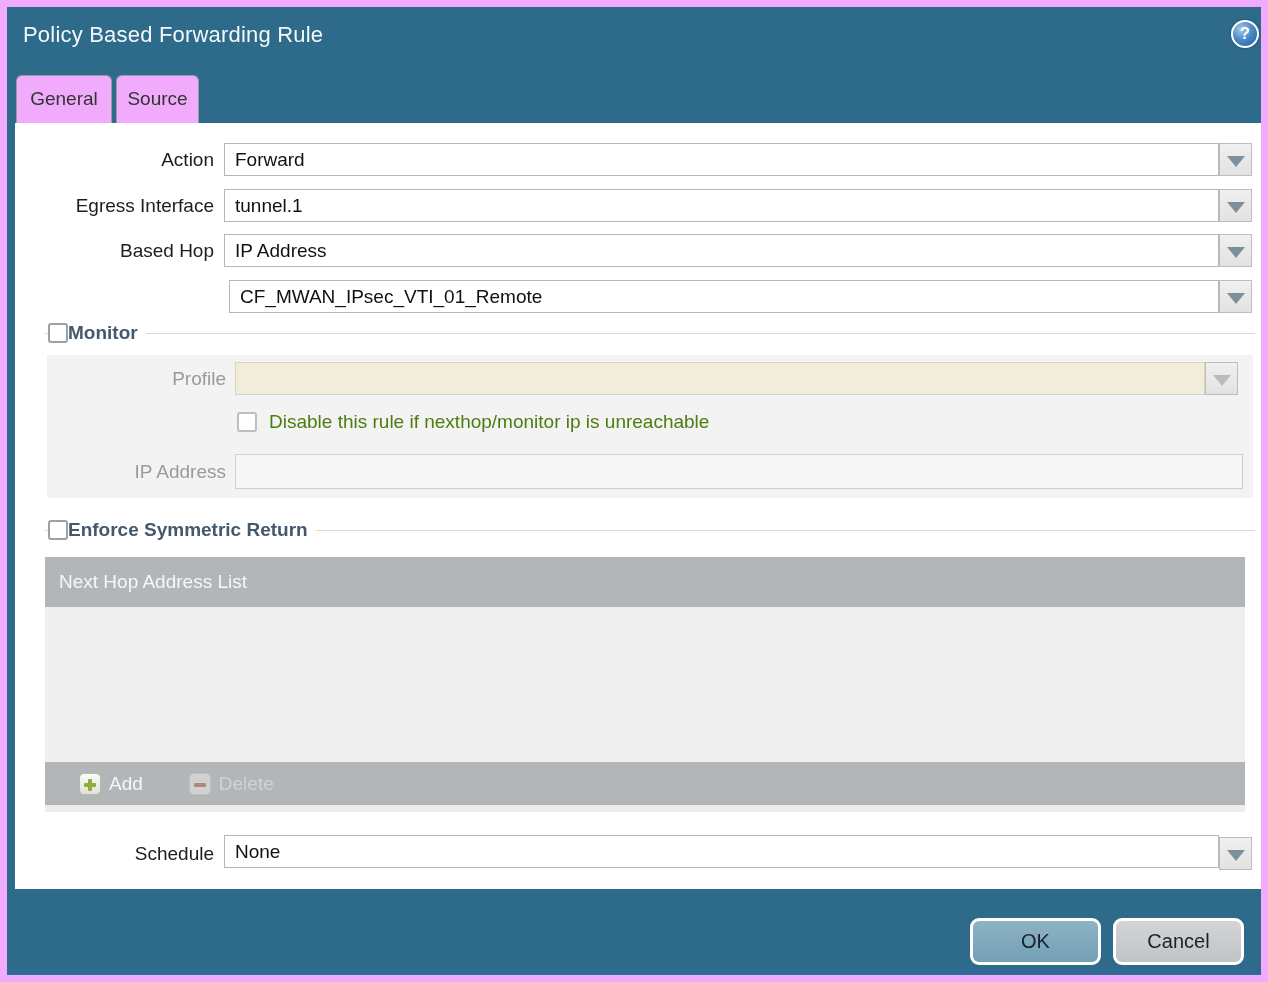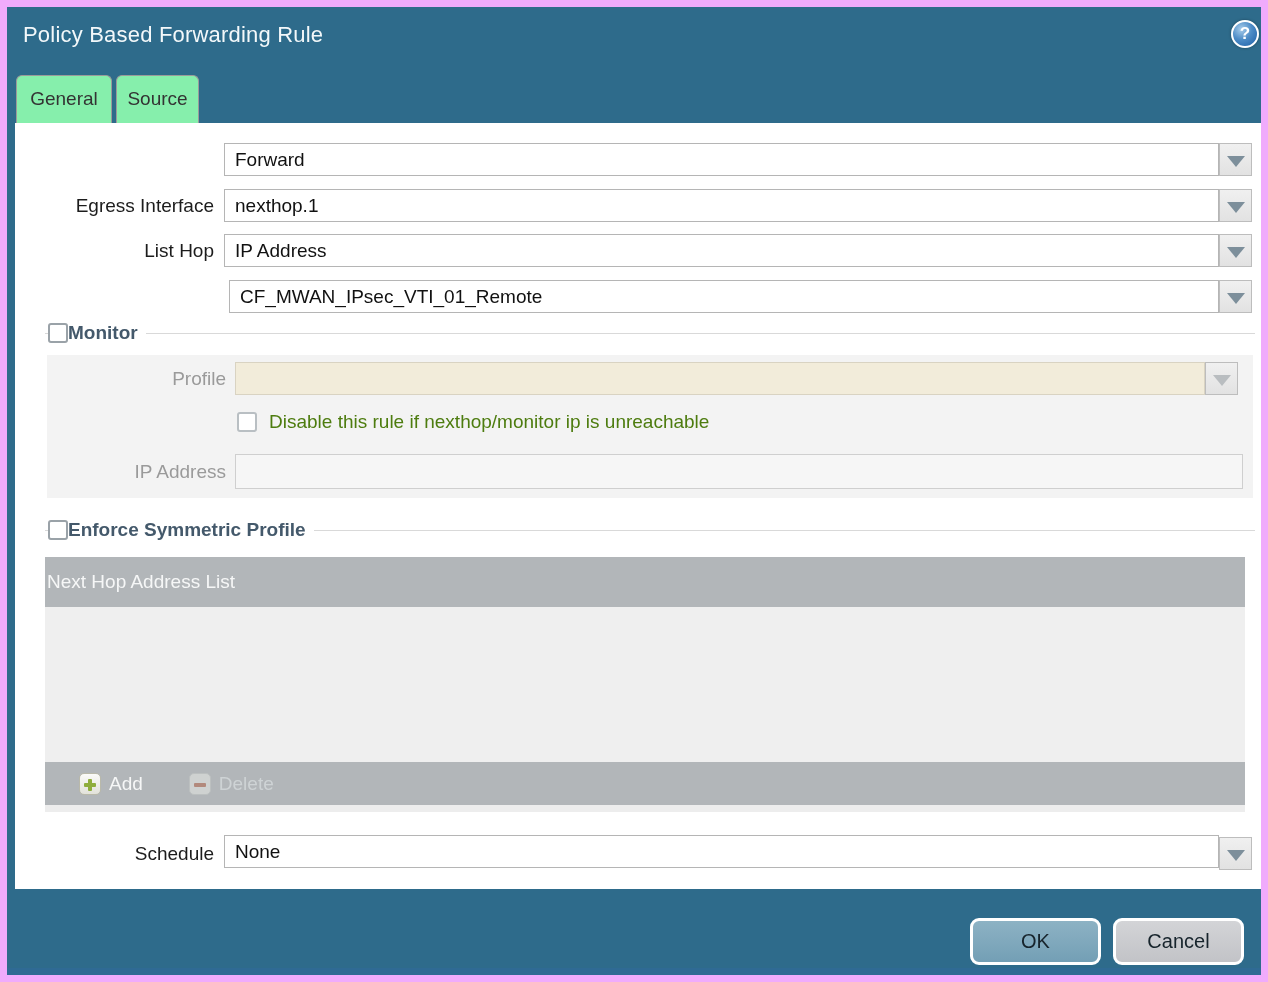--- a/index.html
+++ b/index.html
@@ -8,21 +8,21 @@
 
   
   .title { position:absolute; left:16px; top:15px; font-size:22px; color:#f3f8fa; letter-spacing:.2px; }
   .help { position:absolute; left:1224px; top:13px; width:28px; height:28px; border-radius:50%;
           background:radial-gradient(circle at 35% 30%, #a8cdeb 0%, #4d8cc6 45%, #1c5ea6 100%);
           border:2px solid #fff; box-shadow:0 0 3px rgba(0,0,0,.35); cursor:pointer; text-align:center; }
   .help span { color:#fff; font-weight:bold; font-size:17px; line-height:24px; }
 
   
   .tabs { position:absolute; left:9px; top:68px; height:48px; display:flex; gap:4px; }
-  .tab { height:48px; background:#86efac; border:1px solid #9b9b9b; border-bottom:none;
+  .tab { height:48px; background:#f0abfc; border:1px solid #9b9b9b; border-bottom:none;
          border-radius:6px 6px 0 0; text-align:center; font-size:19px; color:#333;
          line-height:46px; cursor:pointer; }
   .tab.active { background:#fff; color:#222; border-color:#8a8a8a; }
 
   
   .content { position:absolute; left:8px; top:116px; width:1252px; height:766px; background:#fff; }
 
   
   .flabel { position:absolute; left:0; width:199px; height:33px; line-height:33px;
             text-align:right; font-size:19px; color:#1c1c1c; }
@@ -46,21 +46,21 @@
   .glabel { position:absolute; text-align:right; font-size:19px; color:#9a9a9a; }
   .dis-field { position:absolute; border:1px solid #cfcfcf; background:#f6f6f6; }
   .beige { background:#f2ecda; border:1px solid #d9d3c2; }
 
   .cb-row { position:absolute; display:flex; align-items:center; gap:12px; }
   .cb-row .cb { border-color:#b9bfc3; }
   .cb-row span.txt { font-size:19px; color:#4d7c0f; }
 
   
   .list-header { position:absolute; background:#b2b6b9; color:#f6f7f7; font-size:19px;
-                 line-height:50px; padding-left:2px; }
+                 line-height:50px; padding-left:14px; }
   .list-body { position:absolute; background:#efefef; }
   .list-footer { position:absolute; background:#b2b6b9; display:flex; align-items:center; gap:26px; padding-left:14px; }
   .tool { display:flex; align-items:center; gap:8px; cursor:pointer;padding-left:20px; }
   .tool .lbl { font-size:19px; color:#f6f7f7; }
   .tool.disabled { cursor:default; }
   .tool.disabled .lbl { color:#ced3d5; }
   .icon-sq { position:relative; width:22px; height:22px; border-radius:5px;
              background:linear-gradient(#fbfbf9,#e2e2da); border:1px solid #b9b9aa; }
   .icon-sq.dim { background:#cfd2d1; border-color:#bcc0c0; }
   .plus-h,.minus-h { position:absolute; left:4px; top:9px; width:12px; height:4px; background:#8fae3c; border-radius:1px; }
@@ -83,32 +83,33 @@
   <div class="title">Policy Based Forwarding Rule</div>
   <div class="help"><span>?</span></div>
 
   <div class="tabs">
     <div class="tab" style="width:96px">General</div>
     <div class="tab" style="width:83px">Source</div>
   </div>
 
   <div class="content">
 
+    <div class="flabel" style="top:20px">Action</div>
     <div class="field" style="left:209px;top:20px;width:995px">Forward</div>
     <div class="ddbtn" style="left:1204px;top:20px">
         <i class="arr"></i>
       </div>
 
     <div class="flabel" style="top:66px">Egress Interface</div>
-    <div class="field" style="left:209px;top:66px;width:995px">nexthop.1</div>
+    <div class="field" style="left:209px;top:66px;width:995px">tunnel.1</div>
     <div class="ddbtn" style="left:1204px;top:66px">
         <i class="arr"></i>
       </div>
 
-    <div class="flabel" style="top:111px">List Hop</div>
+    <div class="flabel" style="top:111px">Based Hop</div>
     <div class="field" style="left:209px;top:111px;width:995px">IP Address</div>
     <div class="ddbtn" style="left:1204px;top:111px">
         <i class="arr"></i>
       </div>
 
     <div class="field" style="left:214px;top:157px;width:990px">CF_MWAN_IPsec_VTI_01_Remote</div>
     <div class="ddbtn" style="left:1204px;top:157px">
         <i class="arr"></i>
       </div>
 
@@ -130,21 +131,21 @@
         <span class="txt">Disable this rule if nexthop/monitor ip is unreachable</span>
       </div>
 
       <div class="glabel" style="left:0;top:99px;width:179px;height:35px;line-height:35px">IP Address</div>
       <div class="dis-field" style="left:188px;top:99px;width:1008px;height:35px"></div>
     </div>
 
     <div class="secline" style="left:30px;top:407px;width:1210px"></div>
     <div class="sec-head" style="left:33px;top:396px">
       <span class="cb"></span>
-      <span class="sec-title">Enforce Symmetric Profile</span>
+      <span class="sec-title">Enforce Symmetric Return</span>
     </div>
 
     <div class="list-header" style="left:30px;top:434px;width:1200px;height:50px">Next Hop Address List</div>
     <div class="list-body" style="left:30px;top:484px;width:1200px;height:155px"></div>
     <div class="list-footer" style="left:30px;top:639px;width:1200px;height:43px">
       <div class="tool">
         <span class="icon-sq">
             <i class="plus-h"></i>
             <i class="plus-v"></i>
           </span>

